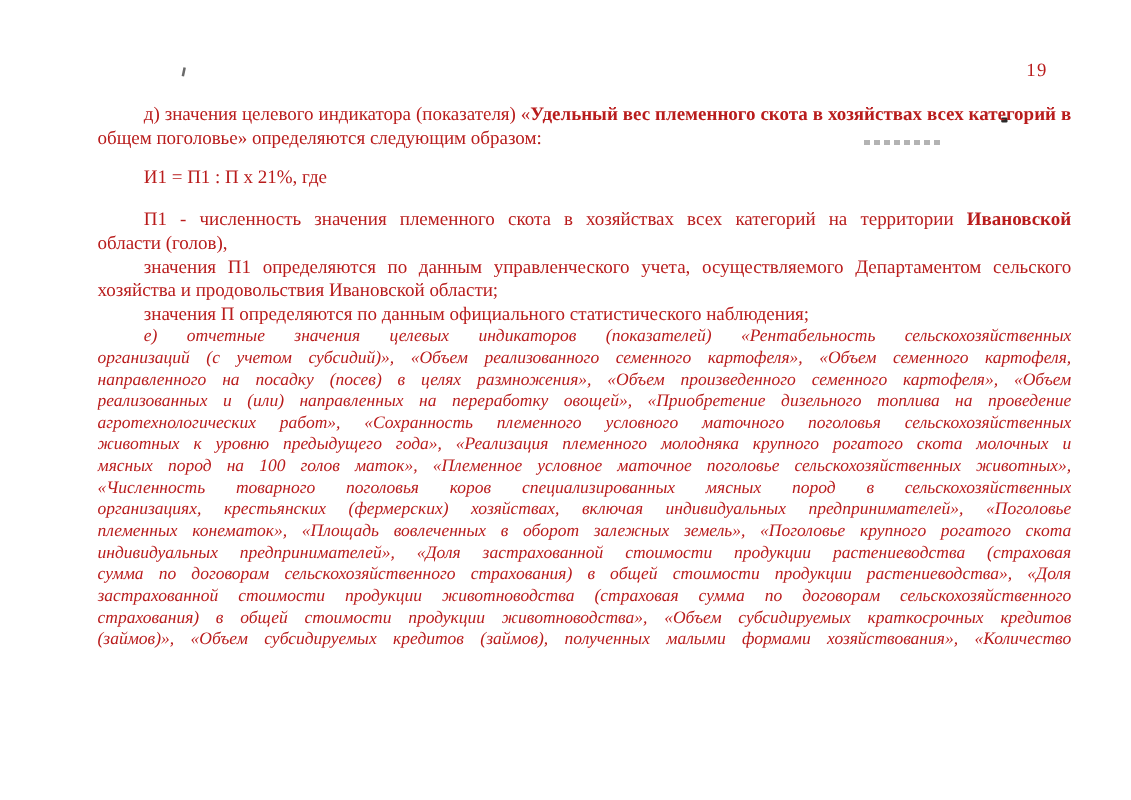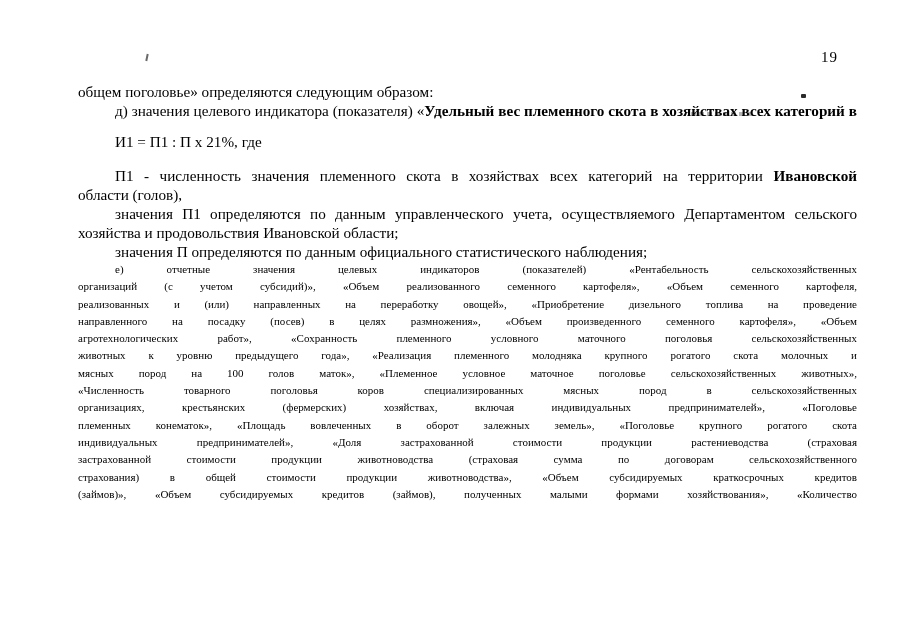--- a/index.html
+++ b/index.html
@@ -2,39 +2,39 @@
 <html><head>
 <meta charset="utf-8">
 <style>
   html, body { margin: 0; padding: 0; background: #ffffff; }
   .page {
     position: relative;
     width: 905px;
     height: 614px;
     background: #ffffff;
     font-family: "Liberation Serif", serif;
-    color: #000000;
+    color: #b91c1c;
     overflow: hidden;
   }
   .pageno {
     position: absolute;
     top: 49px;
     left: 821px;
     font-size: 15px;
     letter-spacing: 1px;
   }
   .content {
     position: absolute;
     left: 78px;
     top: 82px;
     width: 779px;
   }
   .blk { margin: 0; padding: 0; }
   .blk.upper .line { font-size: 15.2px; line-height: 19px; }
-  .blk.dense .line { font-size: 11px; line-height: 17.3px; }
+  .blk.dense .line { font-size: 14px; line-height: 17.3px; font-style: italic; }
   .blk.formula-blk { margin: 12px 0 15px 0; }
   .line {
     text-align: left;
     overflow: hidden;
     white-space: normal;
   }
   .line.j { text-align: justify; text-align-last: justify; }
   .line.ind { text-indent: 37px; }
   .bold { font-weight: bold; }
   
@@ -58,47 +58,48 @@
 
 <div class="page">
   <div class="pageno">19</div>
 
   <span class="artifact tick-mark"></span>
   <span class="artifact speck"></span>
   <span class="artifact smudge-line"></span>
 
   <div class="content">
       <section class="blk upper">
+        <div class="line j ind"><span>д) значения целевого индикатора (показателя) «</span><span class="bold">Удельный вес племенного скота в хозяйствах всех категорий в</span></div>
         <div class="line"><span>общем поголовье» определяются следующим образом:</span></div>
-        <div class="line j ind"><span>д) значения целевого индикатора (показателя) «</span><span class="bold">Удельный вес племенного скота в хозяйствах всех категорий в</span></div>
       </section>
       <section class="blk upper formula-blk">
         <div class="line ind"><span>И1 = П1 : П х 21%, где</span></div>
       </section>
       <section class="blk upper">
         <div class="line j ind"><span>П1 - численность значения племенного скота в хозяйствах всех категорий на территории </span><span class="bold">Ивановской</span></div>
         <div class="line"><span>области (голов),</span></div>
       </section>
       <section class="blk upper">
         <div class="line j ind"><span>значения П1 определяются по данным управленческого учета, осуществляемого Департаментом сельского</span></div>
         <div class="line"><span>хозяйства и продовольствия Ивановской области;</span></div>
       </section>
       <section class="blk upper">
         <div class="line ind"><span>значения П определяются по данным официального статистического наблюдения;</span></div>
       </section>
       <section class="blk dense">
         <div class="line j ind"><span>е) отчетные значения целевых индикаторов (показателей) «Рентабельность сельскохозяйственных</span></div>
         <div class="line j"><span>организаций (с учетом субсидий)», «Объем реализованного семенного картофеля», «Объем семенного картофеля,</span></div>
+        <div class="line j"><span>направленного на посадку (посев) в целях размножения», «Объем произведенного семенного картофеля», «Объем</span></div>
         <div class="line j"><span>реализованных и (или) направленных на переработку овощей», «Приобретение дизельного топлива на проведение</span></div>
-        <div class="line j"><span>направленного на посадку (посев) в целях размножения», «Объем произведенного семенного картофеля», «Объем</span></div>
         <div class="line j"><span>агротехнологических работ», «Сохранность племенного условного маточного поголовья сельскохозяйственных</span></div>
         <div class="line j"><span>животных к уровню предыдущего года», «Реализация племенного молодняка крупного рогатого скота молочных и</span></div>
         <div class="line j"><span>мясных пород на 100 голов маток», «Племенное условное маточное поголовье сельскохозяйственных животных»,</span></div>
         <div class="line j"><span>«Численность товарного поголовья коров специализированных мясных пород в сельскохозяйственных</span></div>
         <div class="line j"><span>организациях, крестьянских (фермерских) хозяйствах, включая индивидуальных предпринимателей», «Поголовье</span></div>
         <div class="line j"><span>племенных конематок», «Площадь вовлеченных в оборот залежных земель», «Поголовье крупного рогатого скота</span></div>
         <div class="line j"><span>индивидуальных предпринимателей», «Доля застрахованной стоимости продукции растениеводства (страховая</span></div>
+        <div class="line j"><span>сумма по договорам сельскохозяйственного страхования) в общей стоимости продукции растениеводства», «Доля</span></div>
         <div class="line j"><span>застрахованной стоимости продукции животноводства (страховая сумма по договорам сельскохозяйственного</span></div>
         <div class="line j"><span>страхования) в общей стоимости продукции животноводства», «Объем субсидируемых краткосрочных кредитов</span></div>
         <div class="line j"><span>(займов)», «Объем субсидируемых кредитов (займов), полученных малыми формами хозяйствования», «Количество</span></div>
       </section>
     </div>
 </div>
 
 </body></html>

